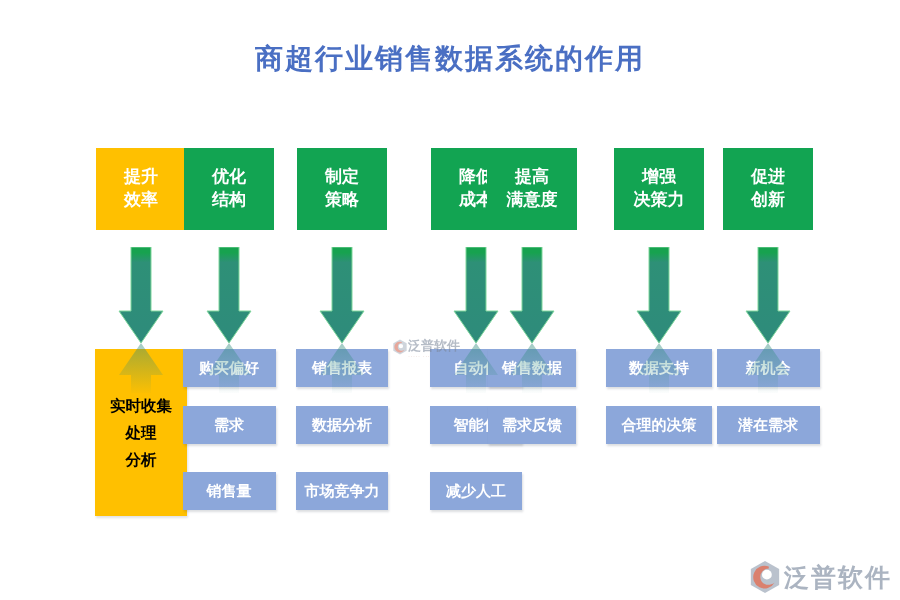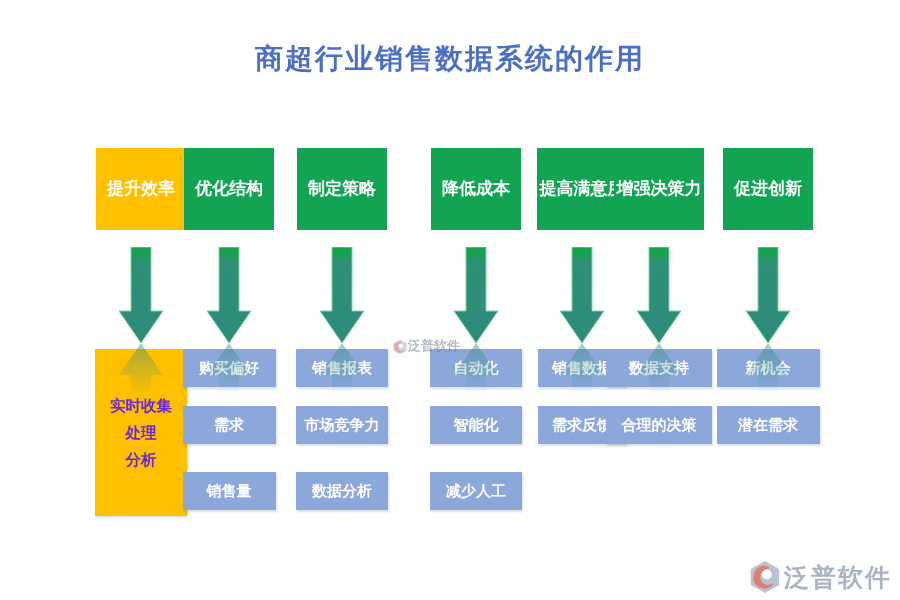--- a/index.html
+++ b/index.html
@@ -7,24 +7,24 @@
     position:relative;width:900px;height:600px;background:#ffffff;overflow:hidden;
     font-family:Liberation Sans, sans-serif;
   }
   .title{
     position:absolute;top:40px;left:0;width:100%;text-align:center;
     font-size:28px;font-weight:bold;color:#4A6FC3;letter-spacing:2px;
   }
   
   .column{position:absolute;top:148px;width:108px;height:400px;}
   .col-1{left:87px}.col-2{left:175px}.col-3{left:288px}.col-4{left:422px}
-  .col-5{left:528px}.col-6{left:605px}.col-7{left:714px}
+  .col-5{left:478px}.col-6{left:605px}.col-7{left:714px}
 
   .header-box{
-    width:90px;height:82px;margin:0 auto;display:flex;flex-direction:row;
+    width:90px;height:82px;margin:0 auto;display:flex;flex-direction:column;
     align-items:center;justify-content:center;
     color:#ffffff;font-weight:bold;font-size:17px;line-height:1.35;text-align:center;
     background:#12A452;
   }
   .header-box.orange{background:#FFC000;}
 
   .arrow-svg{
     position:absolute;top:99px;left:50%;transform:translateX(-50%);
     z-index:5;pointer-events:none;
   }
@@ -37,21 +37,21 @@
   }
   .item-box:nth-child(2){margin-top:19px;text-align:right;}
   .item-box:nth-child(3){margin-top:28px;}
   .col-2 .item-box{width:93px}
   .col-4 .item-box{width:92px}
   .col-5 .item-box{width:88px}
   .col-6 .item-box{width:106px;font-size:15px}
   .col-7 .item-box{width:103px}
 
   .tall-box{
-    width:92px;height:167px;margin:0 auto;background:#FFC000;color:#6d28d9;
+    width:92px;height:167px;margin:0 auto;background:#FFC000;color:#000000;
     font-weight:bold;font-size:15.5px;line-height:1.75;text-align:center;
     display:flex;flex-direction:column;align-items:center;justify-content:center;
     box-shadow:1px 2px 2px rgba(60,70,90,0.15);
   }
 
   
   .wm-center{
     position:absolute;left:392px;top:339px;z-index:6;opacity:0.55;
     display:flex;align-items:flex-start;pointer-events:none;
   }
@@ -149,22 +149,22 @@
       <linearGradient id="rg2" x1="0" y1="96" x2="0" y2="148" gradientUnits="userSpaceOnUse">
         <stop offset="0" stop-color="#2E8B7B" stop-opacity="0.45"></stop>
         <stop offset="1" stop-color="#2E8B7B" stop-opacity="0"></stop>
       </linearGradient>
     </defs>
     <path d="M18 0 h20 v64 h12 L28 96 L6 64 h12 z" fill="url(#ag2)" stroke="#7ED69B" stroke-width="1"></path>
     <path d="M28 96 L50 128 h-12 v18 h-20 v-18 H6 z" fill="url(#rg2)"></path>
   </svg>
         <div class="items">
           <div class="item-box">销售报表</div>
+          <div class="item-box">数据分析</div>
           <div class="item-box">市场竞争力</div>
-          <div class="item-box">数据分析</div>
         </div>
       </div>
       <div class="column col-4">
         <div class="header-box">
           <div>降低</div>
           <div>成本</div>
         </div>
   <svg class="arrow-svg" width="56" height="150" viewBox="0 0 56 150">
     <defs>
       <linearGradient id="ag3" x1="0" y1="0" x2="0" y2="96" gradientUnits="userSpaceOnUse">

